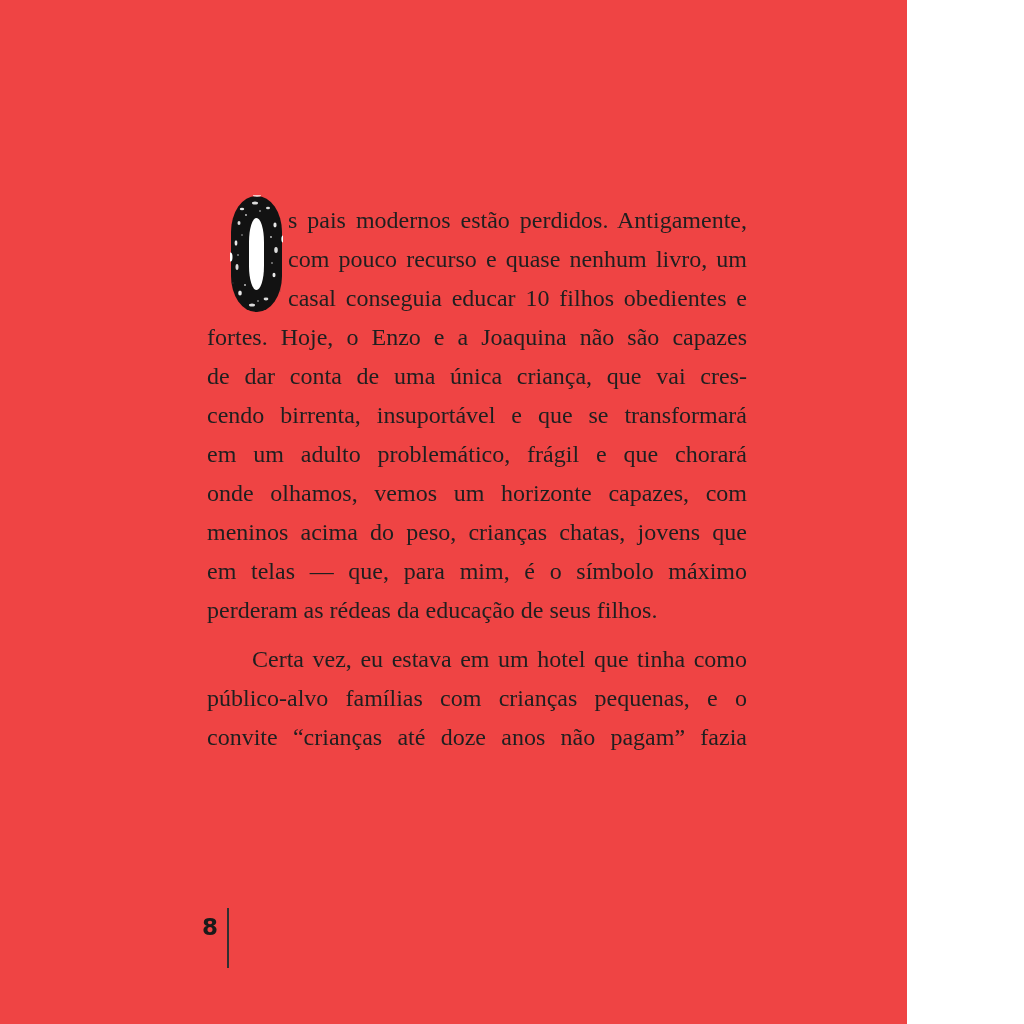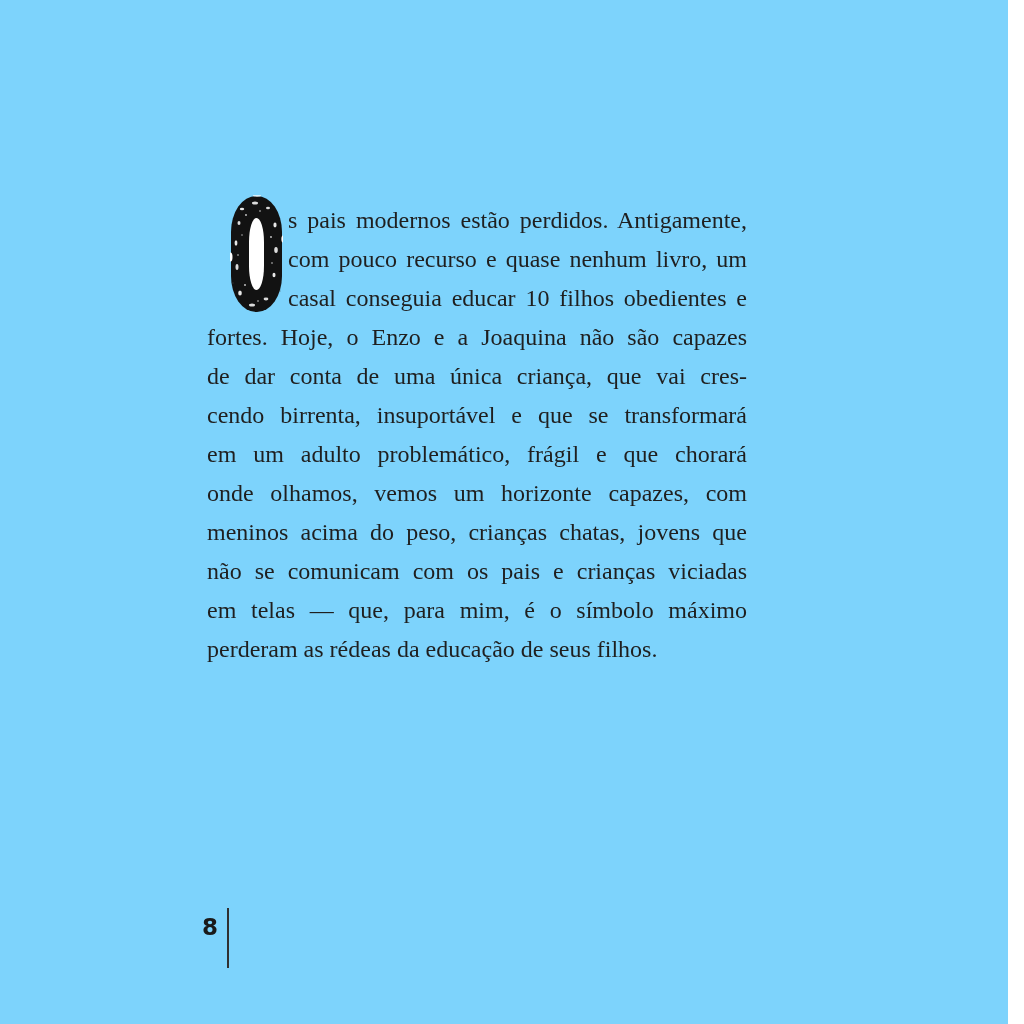--- a/index.html
+++ b/index.html
@@ -2,23 +2,23 @@
 <html><head>
 <meta charset="utf-8">
 <style>
   html, body {
     margin: 0;
     padding: 0;
     background: #ffffff;
   }
   .page {
     position: relative;
-    width: 1008px;
+    width: 907px;
     height: 1024px;
-    background: #7dd3fc;
+    background: #ef4444;
     overflow: hidden;
   }
   .text-block {
     position: absolute;
     left: 207px;
     top: 201px;
     width: 540px;
     font-family: "Liberation Serif", "DejaVu Serif", serif;
     font-size: 24px;
     line-height: 39px;
@@ -120,24 +120,28 @@
 
       <div class="line dc">s pais modernos estão perdidos. Antigamente,</div>
       <div class="line dc">com pouco recurso e quase nenhum livro, um</div>
       <div class="line dc">casal conseguia educar 10 filhos obedientes e</div>
       <div class="line">fortes. Hoje, o Enzo e a Joaquina não são capazes</div>
       <div class="line">de dar conta de uma única criança, que vai cres-</div>
       <div class="line">cendo birrenta, insuportável e que se transformará</div>
       <div class="line">em um adulto problemático, frágil e que chorará</div>
       <div class="line">onde olhamos, vemos um horizonte capazes, com</div>
       <div class="line">meninos acima do peso, crianças chatas, jovens que</div>
-      <div class="line">não se comunicam com os pais e crianças viciadas</div>
       <div class="line">em telas — que, para mim, é o símbolo máximo</div>
       <div class="line last">perderam as rédeas da educação de seus filhos.</div>
     </section>
 
+    <section class="para para2">
+      <div class="line indent">Certa vez, eu estava em um hotel que tinha como</div>
+      <div class="line">público-alvo famílias com crianças pequenas, e o</div>
+      <div class="line">convite “crianças até doze anos não pagam” fazia</div>
+    </section>
 
   </main>
 
   <div class="page-number">8</div>
   <div class="footer-rule"></div>
 
 </div>
 
 </body></html>

